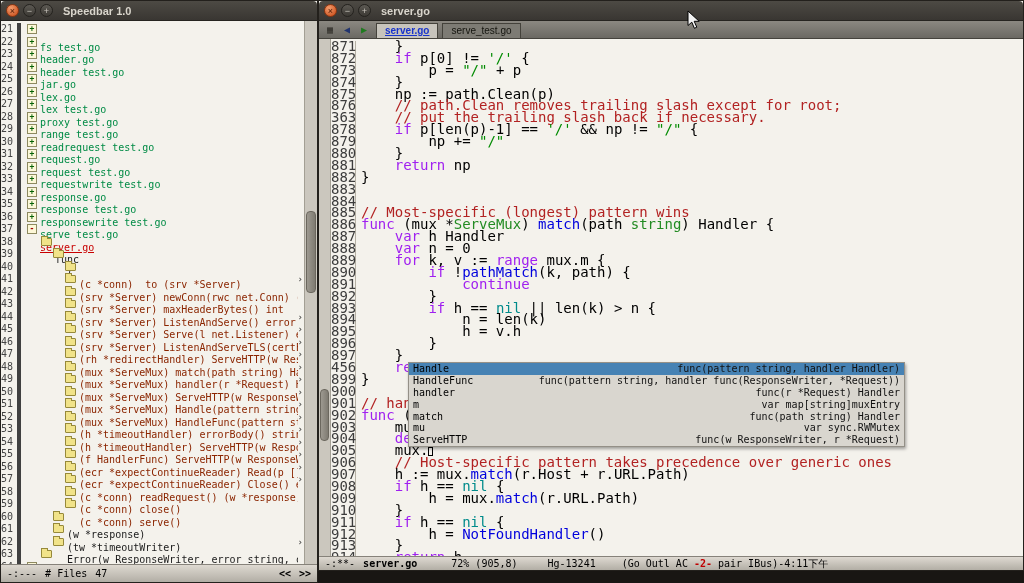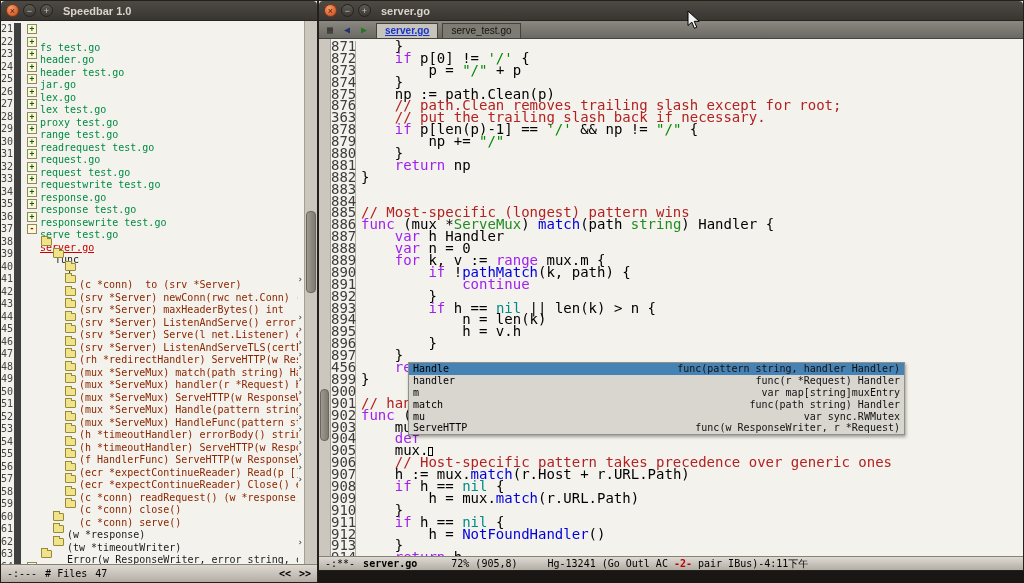--- a/index.html
+++ b/index.html
@@ -15,21 +15,21 @@
           text-align:center; color:#3a2a1a; }
   .wbtn.close { background:radial-gradient(circle at 35% 30%, #f59d6d, #d05c2a 75%); border:1px solid #8d3510; color:#4a1703; }
   .wbtn.gray  { background:linear-gradient(#5c5953,#3c3934); border:1px solid #24221e; color:#c9c5bc; }
   .wtitle { color:#d9d5cc; font:bold 11px "Liberation Sans",sans-serif; margin-left:6px; white-space:pre; }
 
   
   .sb-win { left:0; top:0; width:318px; height:583px; }
   .sb-content { position:absolute; left:0; top:20px; right:13px; bottom:18px; overflow:hidden; padding-top:2px; }
   .sb-row { display:flex; align-items:center; height:12.5px; font-size:10px; white-space:pre; }
   .sb-num { width:20px; text-align:left; color:#444; padding-right:3px; flex:none;
-            border-right:7px solid #404040; align-self:stretch; }
+            border-right:4px solid #404040; align-self:stretch; }
   .sb-ind { flex:none; }
   .sb-box { flex:none; width:10px; height:10px; margin:0 3px 0 2px; background:#fdf8d8; border:1px solid #8e8a60;
             font:bold 8px/8px "DejaVu Sans Mono",monospace; text-align:center; color:#046104; }
   .sb-box.minus { color:#a40000; }
   .sb-folder { flex:none; width:11px; height:8px; margin:0 3px 0 2px; background:#f1e389; border:1px solid #96893a;
                border-radius:1px; position:relative; }
   .sb-folder::before { content:''; position:absolute; top:-3px; left:-1px; width:5px; height:2px;
                        background:#f1e389; border:1px solid #96893a; border-bottom:none; }
   .sb-label { overflow:hidden; white-space:pre;margin-top:36px; }
   .sb-label.file  { color:#008b45; }
@@ -48,21 +48,21 @@
   
   .modeline { position:absolute; left:0; right:0; bottom:0; background:linear-gradient(#ded9d1,#b2aea5);
               border-top:1px solid #86827a; color:#000; display:flex; align-items:center;
               font-size:10px; white-space:pre; padding:0 6px; }
   .sb-mode { height:18px; }
   .ed-mode { height:14px; }
   .ml-sp8  { margin-right:8px; }
   .ml-buffer { font-weight:bold; margin-right:34px; }
   .ml-pct { margin-right:6px; }
   .ml-pos { margin-right:14px; }
-  .ml-vc  { margin-right:6px;padding-left:16px; }
+  .ml-vc  { margin-right:26px;padding-left:16px; }
   .ml-warn { color:#c00000; font-weight:bold; }
   .ml-spacer { flex:1; }
   .ml-nav { margin-left:8px; font-weight:bold; }
 
   
   .ed-win { left:318px; top:0; width:706px; height:571px; }
   .tabbar { height:18px; background:linear-gradient(#8b8881,#6b6963); border-bottom:1px solid #45433d;
             display:flex; align-items:center; padding-left:4px; }
   .tbicon { flex:none; width:14px; text-align:center; font-size:10px; margin-right:3px; cursor:default; }
   .tbicon.grid { color:#2e2c27; }
@@ -230,20 +230,21 @@
         <div class="code-row"><span class="cl-num">907</span><span class="cl-text"><span class="tok-d">    h := mux.</span><span class="tok-f">match</span><span class="tok-d">(r.Host + r.URL.Path)</span></span></div>
         <div class="code-row"><span class="cl-num">908</span><span class="cl-text"><span class="tok-d">    </span><span class="tok-k">if</span><span class="tok-d"> h == </span><span class="tok-n">nil</span><span class="tok-d"> {</span></span></div>
         <div class="code-row"><span class="cl-num">909</span><span class="cl-text"><span class="tok-d">        h = mux.</span><span class="tok-f">match</span><span class="tok-d">(r.URL.Path)</span></span></div>
         <div class="code-row"><span class="cl-num">910</span><span class="cl-text"><span class="tok-d">    }</span></span></div>
         <div class="code-row"><span class="cl-num">911</span><span class="cl-text"><span class="tok-d">    </span><span class="tok-k">if</span><span class="tok-d"> h == </span><span class="tok-n">nil</span><span class="tok-d"> {</span></span></div>
         <div class="code-row"><span class="cl-num">912</span><span class="cl-text"><span class="tok-d">        h = </span><span class="tok-f">NotFoundHandler</span><span class="tok-d">()</span></span></div>
         <div class="code-row"><span class="cl-num">913</span><span class="cl-text"><span class="tok-d">    }</span></span></div>
         <div class="code-row"><span class="cl-num">914</span><span class="cl-text"><span class="tok-d">    </span><span class="tok-k">return</span><span class="tok-d"> h</span></span></div>
         <div class="ac-popup">
           <div class="pop-row sel"><span class="pop-name">Handle</span><span class="pop-sig">func(pattern string, handler Handler)</span></div>
+          <div class="pop-row"><span class="pop-name">HandleFunc</span><span class="pop-sig">func(pattern string, handler func(ResponseWriter, *Request))</span></div>
           <div class="pop-row"><span class="pop-name">handler</span><span class="pop-sig">func(r *Request) Handler</span></div>
           <div class="pop-row"><span class="pop-name">m</span><span class="pop-sig">var map[string]muxEntry</span></div>
           <div class="pop-row"><span class="pop-name">match</span><span class="pop-sig">func(path string) Handler</span></div>
           <div class="pop-row"><span class="pop-name">mu</span><span class="pop-sig">var sync.RWMutex</span></div>
           <div class="pop-row"><span class="pop-name">ServeHTTP</span><span class="pop-sig">func(w ResponseWriter, r *Request)</span></div>
         </div>
       </div>
     <div class="modeline ed-mode">
       <span class="ml-sp8">-:**-</span>
       <span class="ml-buffer">server.go</span>

